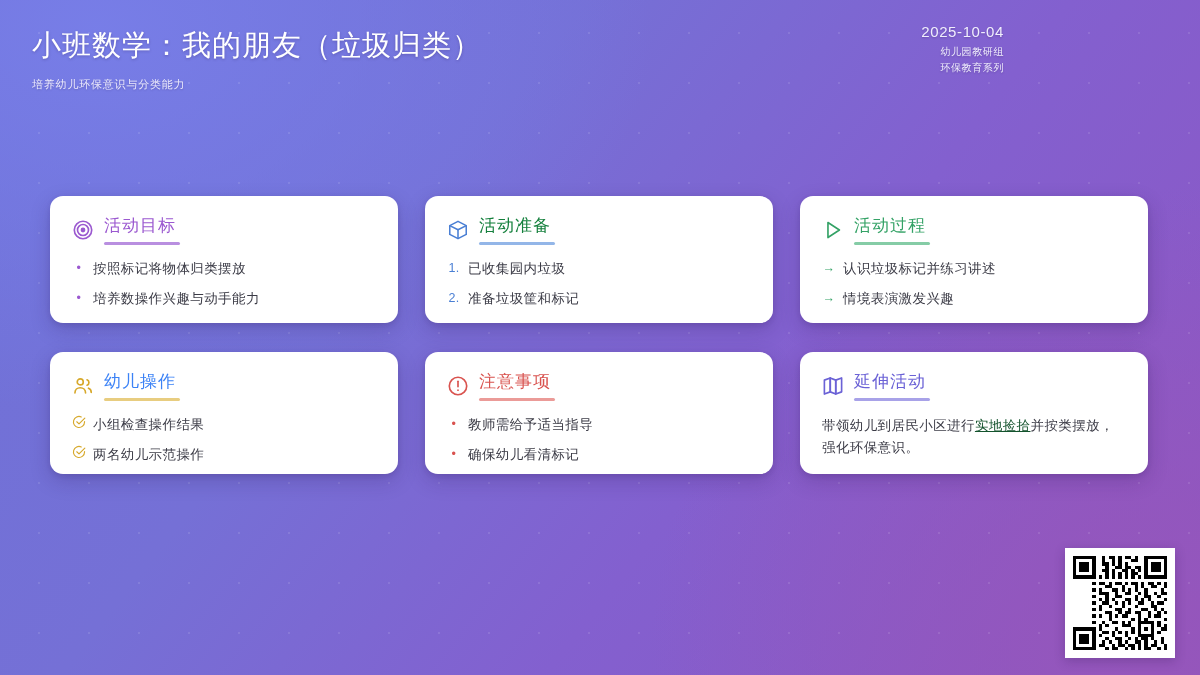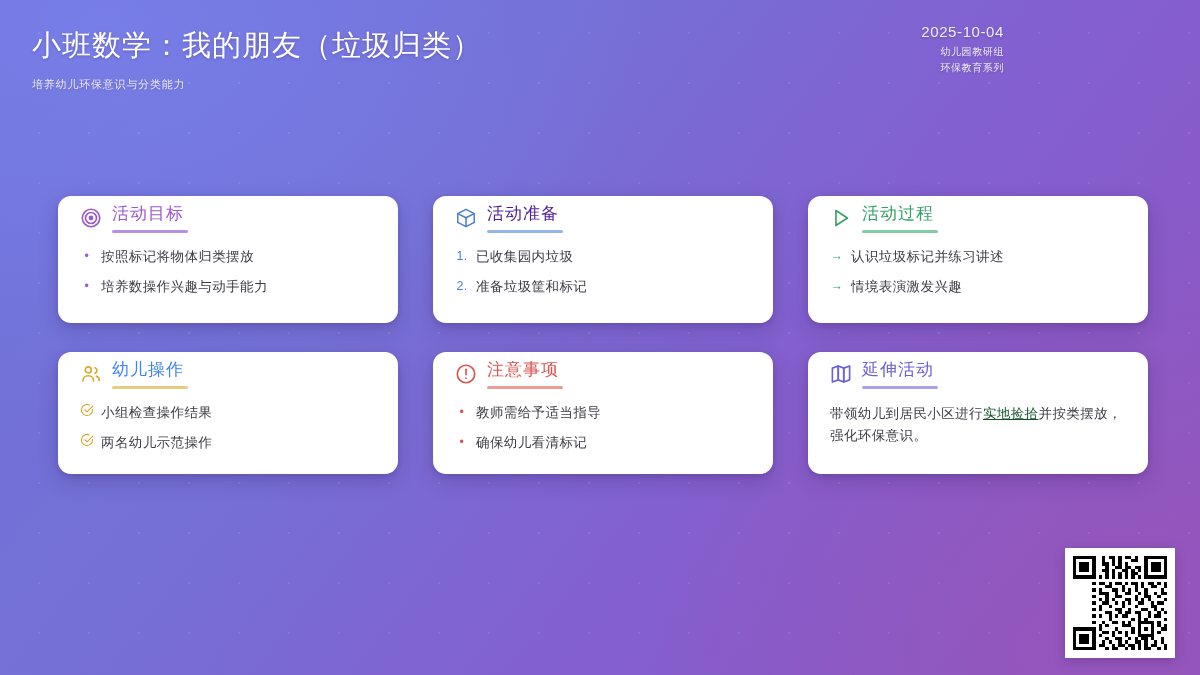--- a/index.html
+++ b/index.html
@@ -45,24 +45,23 @@
     width:1100px;
     display:grid;
     grid-template-columns: repeat(3, 348px);
     grid-template-rows: 127px 122px;
     column-gap:27px; row-gap:29px;
   }
   .card {
     background:#ffffff;
     border-radius:13px;
     box-shadow:0 7px 20px rgba(45,25,85,0.22), 0 2px 5px rgba(45,25,85,0.13);
-    padding:8px 22px 0 22px;
+    padding:20px 22px 0 22px;
     overflow:hidden;
     position:relative;
-    margin-left:8px;
   }
   .card-head { display:flex; align-items:center; gap:10px; }
   .card-icon { width:22px; height:22px; flex:0 0 22px; display:block; }
   .card-title-wrap { display:flex; flex-direction:column; }
   .card-title { font-size:17px; font-weight:400; letter-spacing:1px; line-height:1.15; }
   .card-underline { height:3px; border-radius:2px; margin-top:6px; width:76px; }
 
   .card-body { margin-top:14px; }
   .item { display:flex; align-items:flex-start; font-size:13.5px; color:#3b3b46;
           line-height:1.5; margin-bottom:10px; letter-spacing:0.4px; }
@@ -130,21 +129,21 @@
   <div class="card">
     <div class="card-head">
       <span class="card-icon">
         <svg viewBox="0 0 24 24" fill="none" stroke="#4a7fd4" stroke-width="1.7" stroke-linejoin="round">
           <path d="M12 2.6 21 7.2v9.6L12 21.4 3 16.8V7.2z"></path>
           <path d="M3 7.2 12 11.8 21 7.2"></path>
             <path d="M12 11.8v9.6"></path>
         </svg>
       </span>
       <div class="card-title-wrap">
-        <div class="card-title" style="color:#4c1d95">活动准备</div>
+        <div class="card-title" style="color:#15803d">活动准备</div>
         <div class="card-underline" style="background:#93b6e8"></div>
       </div>
     </div>
     <div class="card-body">
       <div class="item">
         <span class="marker" style="color:#4a7fd4">1.</span>
         <span class="item-text">已收集园内垃圾</span>
       </div>
       <div class="item">
         <span class="marker" style="color:#4a7fd4">2.</span>

